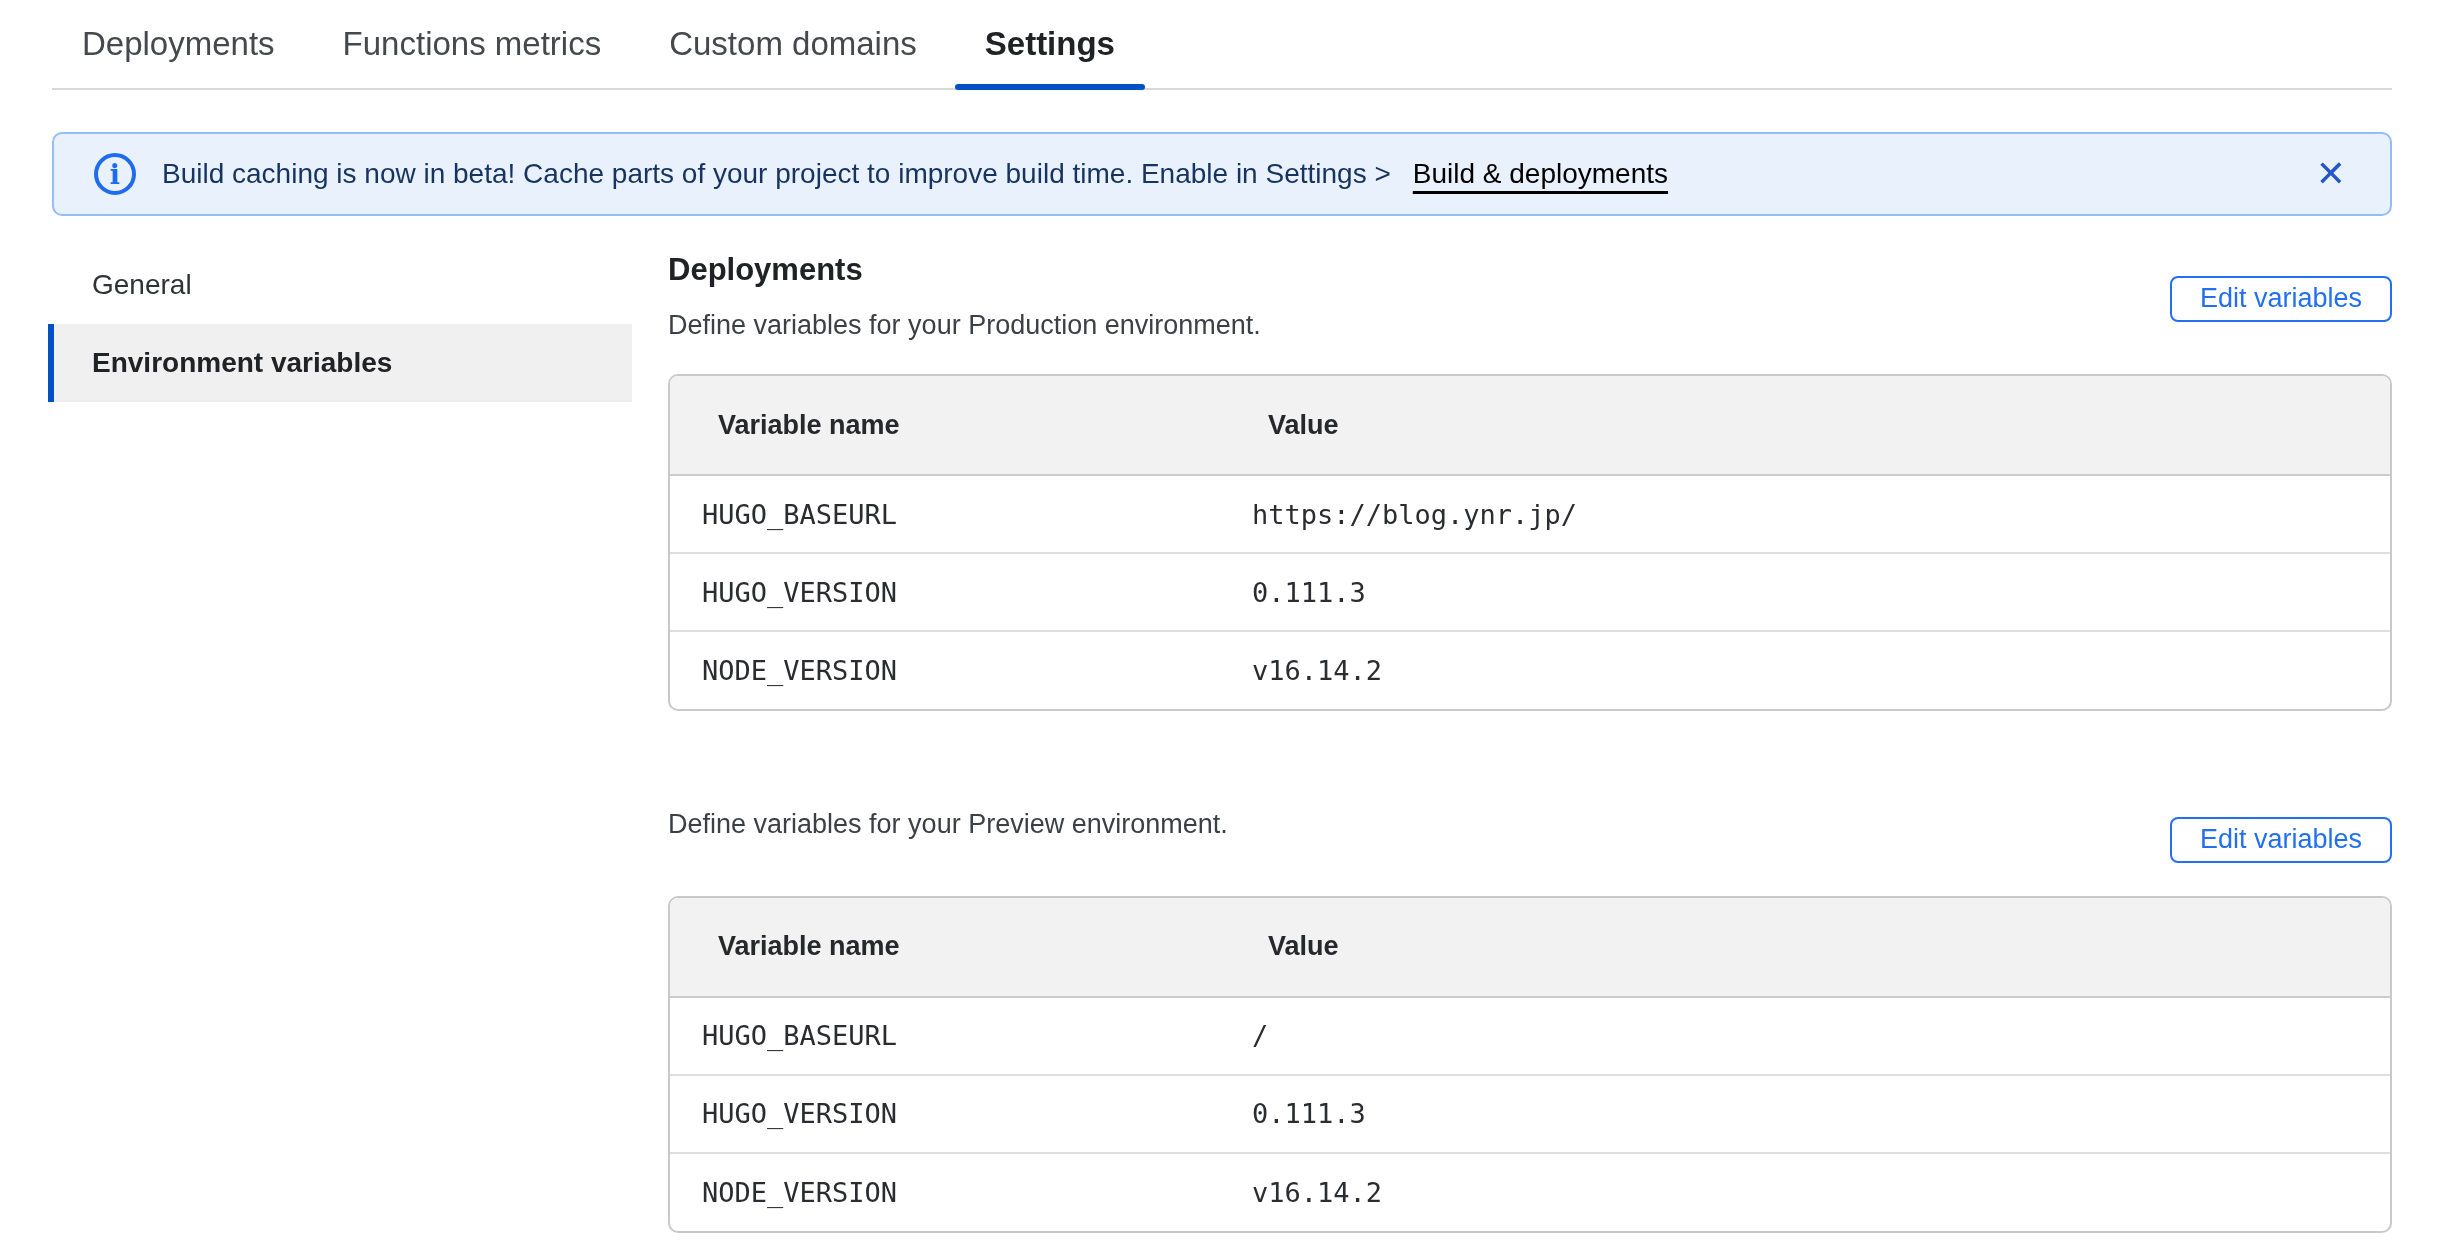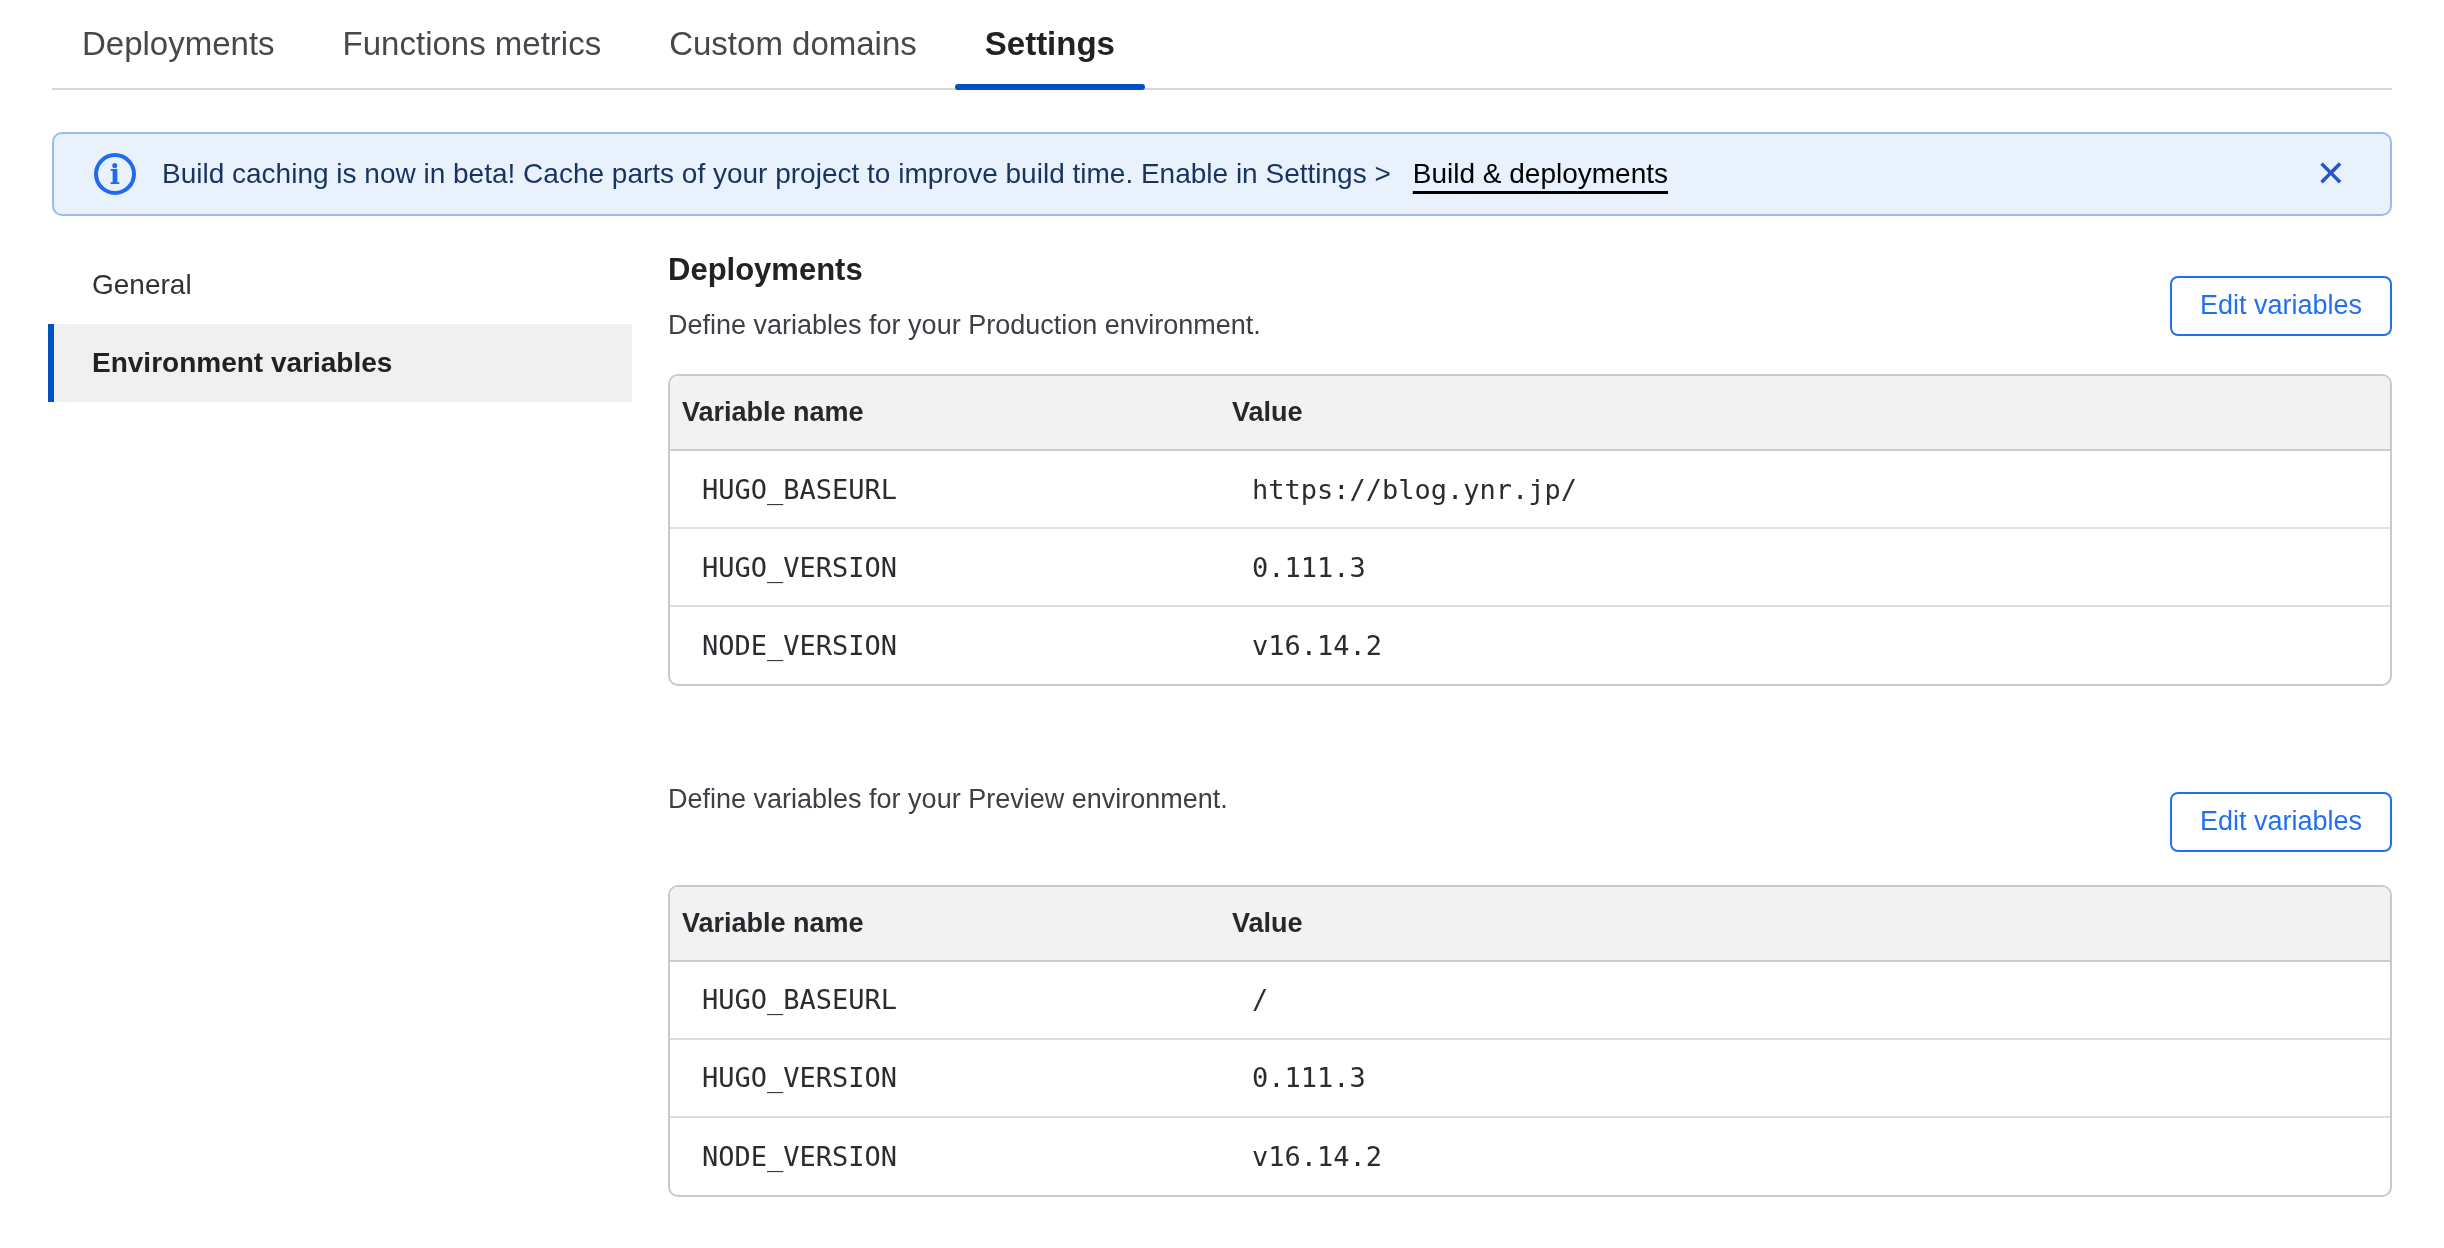--- a/index.html
+++ b/index.html
@@ -123,42 +123,42 @@
   }
   .edit-btn {
     flex: 0 0 auto;
     margin-top: 30px;
     background: #ffffff;
     border: 2px solid #2270f0;
     color: #2270f0;
     border-radius: 8px;
     font-size: 27px;
     font-family: "Liberation Sans", sans-serif;
-    padding: 13px 28px;
+    padding: 6px 28px;
     cursor: pointer;
     line-height: 1.1;
   }
 
   
   .var-table-wrap {
     margin-top: 33px;
     border: 2px solid #c9c9c9;
     border-radius: 10px;
     overflow: hidden;
     background: #ffffff;
   }
   table.var-table { width: 100%; border-collapse: collapse; }
   .var-table th {
     background: #f2f2f2;
-    height: 74px;
+    height: 99px;
     text-align: left;
     font-size: 27px;
     font-weight: 700;
     color: #26282c;
-    padding-left: 12px;
+    padding-left: 48px;
     border-bottom: 2px solid #cccccc;
   }
   .var-table th.col-name { width: 550px; }
   .var-table td {
     height: 78px;
     font-family: "DejaVu Sans Mono", monospace;
     font-size: 27px;
     color: #2a2c30;
     padding-left: 32px;
   }

